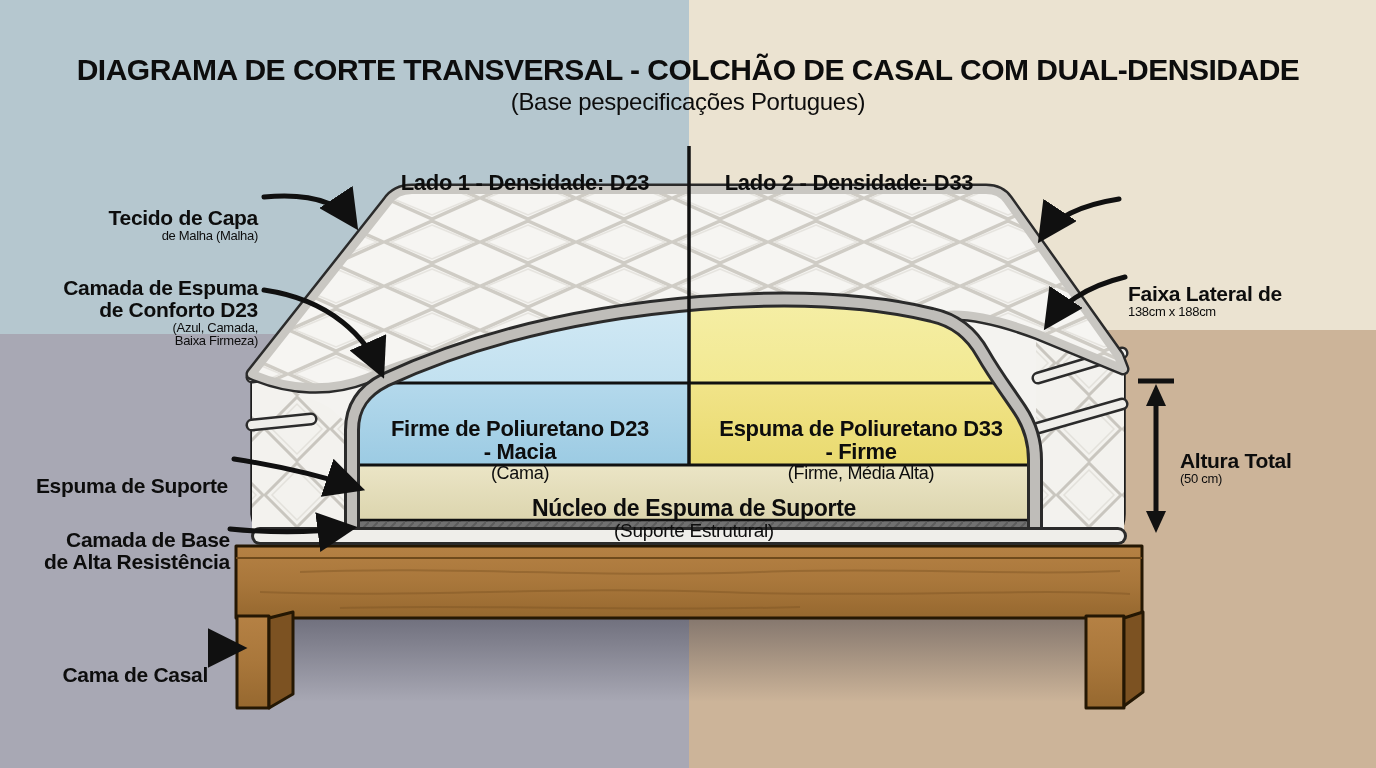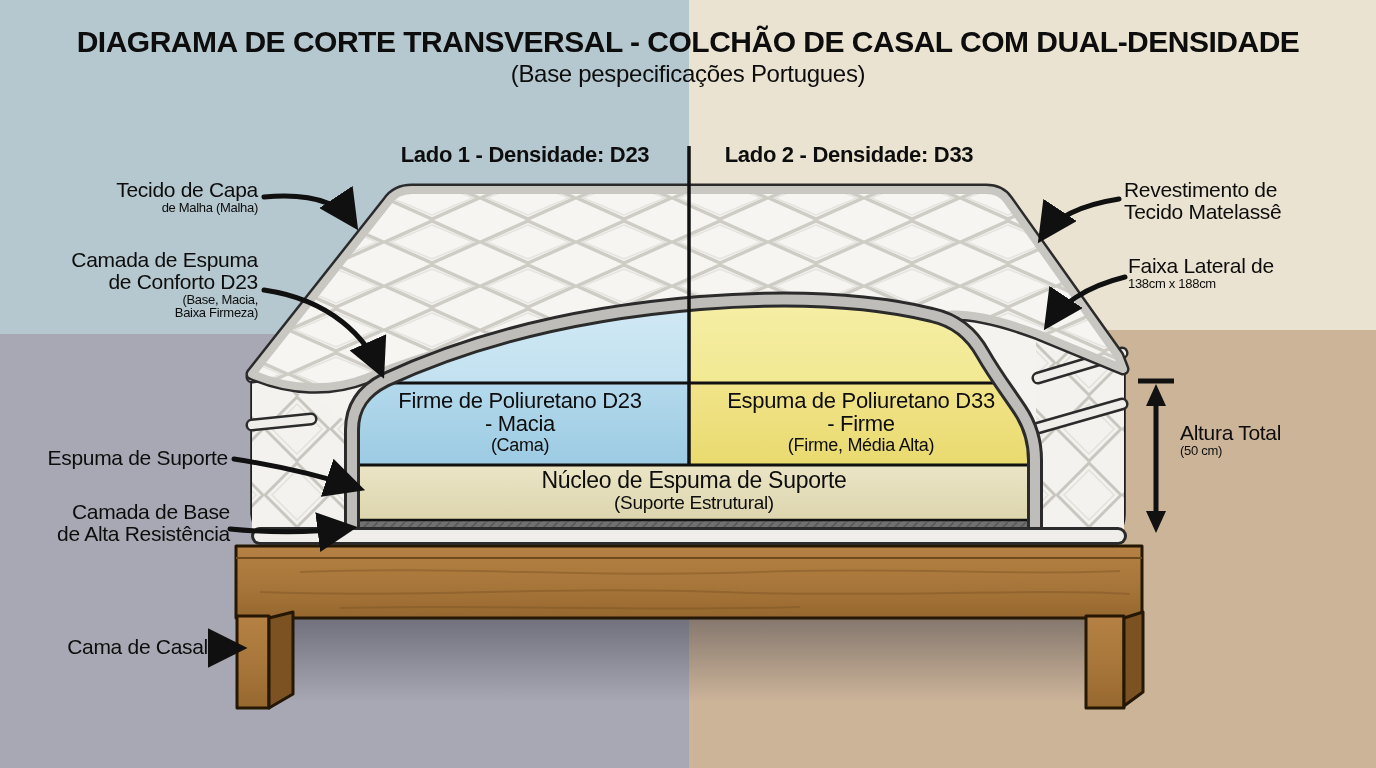--- a/index.html
+++ b/index.html
@@ -1,19 +1,19 @@
 <!DOCTYPE html>
 <html><head>
 <meta charset="utf-8">
 <style>
   html,body{margin:0;padding:0;width:1376px;height:768px;overflow:hidden;background:#ccc;}
   #stage{position:relative;width:1376px;height:768px;font-family:"Liberation Sans",sans-serif;color:#0d0d0d;}
   #art{position:absolute;left:0;top:0;}
-  .lbl{position:absolute;line-height:1.04;letter-spacing:-0.3px;white-space:nowrap;}
-  .b{font-weight:400;}
+  .lbl{position:absolute;line-height:1.04;letter-spacing:-0.3px;white-space:nowrap;margin-top:28px;}
+  .b{font-weight:700;}
   .r{font-weight:400;}
   .ta-r{text-align:right;}
   .ta-c{text-align:center;}
   .fs-title{font-size:30px;font-weight:700;letter-spacing:-0.5px;}
   .fs-sub{font-size:24px;font-weight:400;}
   .fs-lado{font-size:22px;font-weight:700;}
   .fs-co{font-size:21px;}
   .fs-co2{font-size:13px;}
   .fs-layer{font-size:22px;}
   .fs-layer2{font-size:18px;}
@@ -174,34 +174,30 @@
   <div class="lbl fs-lado ta-c" style="left:392px;top:144px;width:266px;">Lado 1 - Densidade: D23</div>
   <div class="lbl fs-lado ta-c" style="left:716px;top:144px;width:266px;">Lado 2 - Densidade: D33</div>
 
   <div class="lbl ta-r" style="left:38px;top:179px;width:220px;">
     <div class="b fs-co">Tecido de Capa</div>
     <div class="r fs-co2">de Malha (Malha)</div>
   </div>
   <div class="lbl ta-r" style="left:38px;top:249px;width:220px;">
     <div class="b fs-co">Camada de Espuma</div>
     <div class="b fs-co">de Conforto D23</div>
-    <div class="r fs-co2">(Base, Macia,</div>
+    <div class="r fs-co2">(Azul, Camada,</div>
     <div class="r fs-co2">Baixa Firmeza)</div>
   </div>
   <div class="lbl ta-r b fs-co" style="left:8px;top:447px;width:220px;">Espuma de Suporte</div>
   <div class="lbl ta-r" style="left:8px;top:501px;width:222px;">
     <div class="b fs-co">Camada de Base</div>
     <div class="b fs-co">de Alta Resistência</div>
   </div>
   <div class="lbl ta-r b fs-co" style="left:28px;top:636px;width:180px;">Cama de Casal</div>
 
-  <div class="lbl" style="left:1124px;top:179px;">
-    <div class="b fs-co">Revestimento de</div>
-    <div class="b fs-co">Tecido Matelassê</div>
-  </div>
   <div class="lbl" style="left:1128px;top:255px;">
     <div class="b fs-co">Faixa Lateral de</div>
     <div class="r fs-co2">138cm x 188cm</div>
   </div>
   <div class="lbl" style="left:1180px;top:422px;">
     <div class="b fs-co">Altura Total</div>
     <div class="r fs-co2">(50 cm)</div>
   </div>
 
   <div class="lbl ta-c" style="left:360px;top:390px;width:320px;">

